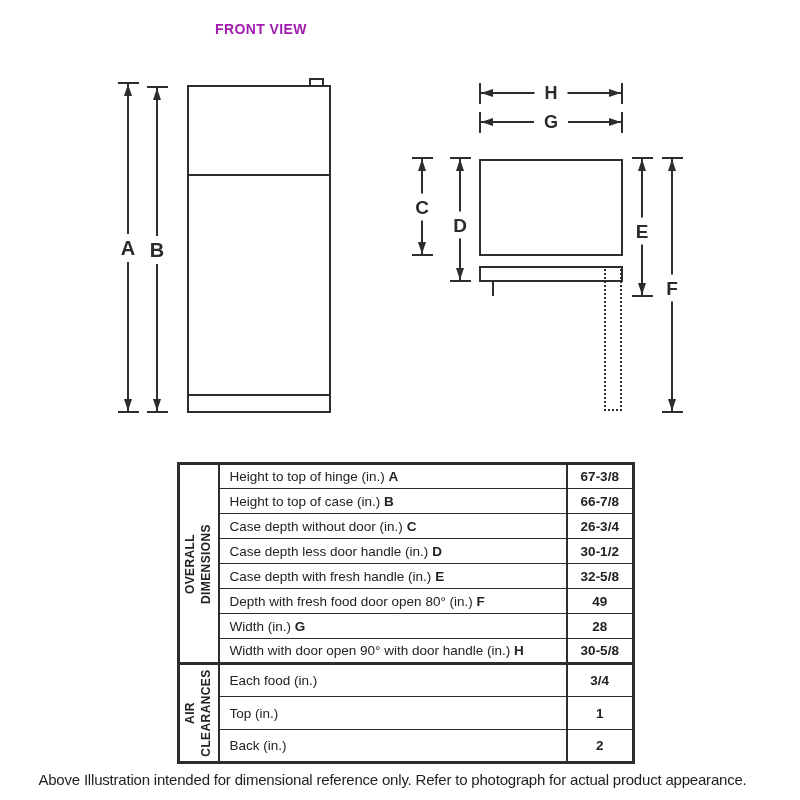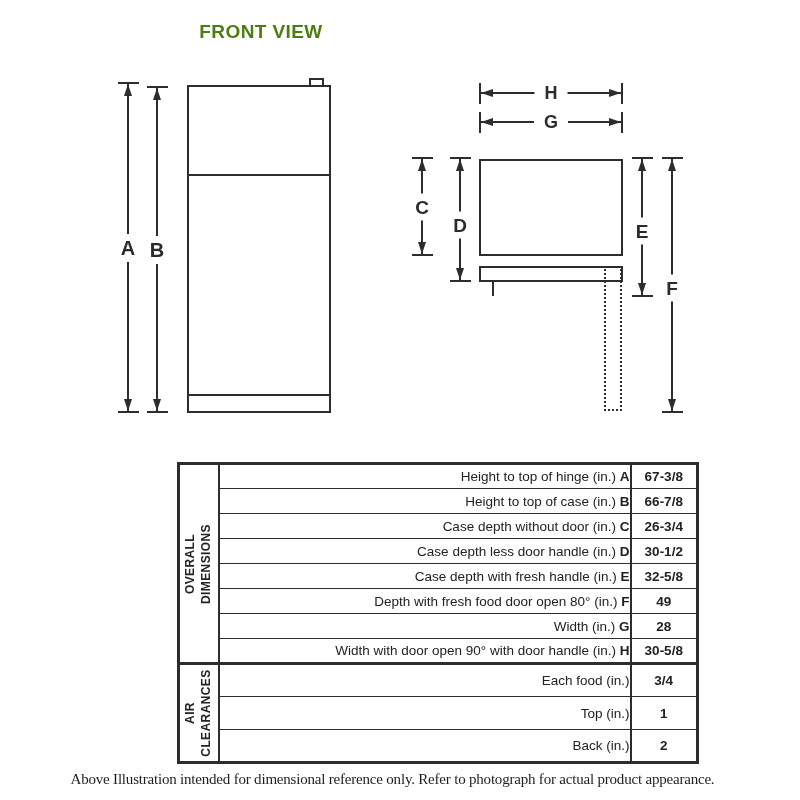--- a/index.html
+++ b/index.html
@@ -1,20 +1,20 @@
 <!DOCTYPE html>
 <html><head>
 <meta charset="utf-8">
 <style>
   * { margin:0; padding:0; box-sizing:border-box; }
   html,body { background:#fff; }
   body { font-family:"Liberation Sans", sans-serif; color:#2b2b2b; }
   .page { position:relative; width:800px; height:800px; background:#fff; overflow:hidden; }
 
-  .view-title { position:absolute; font-weight:bold; font-size:19px; letter-spacing:.4px; color:#4d7c0f; text-align:center; }
+  .view-title { position:absolute; font-weight:bold; font-size:14px; letter-spacing:.4px; color:#a21caf; text-align:center; }
   .outline { position:absolute; border:2px solid #2d2d2d; background:#fff; }
   .hline { position:absolute; height:2px; background:#2d2d2d; }
   .vline-mark { position:absolute; width:2px; background:#2d2d2d; }
 
   
   .vdim { position:absolute; width:24px; }
   .vdim .line { position:absolute; left:50%; top:2px; bottom:2px; width:2px; margin-left:-1px; background:#2d2d2d; }
   .vdim .tick { position:absolute; left:50%; width:21px; height:2px; margin-left:-10.5px; background:#2d2d2d; }
   .vdim .tick.t { top:0; }
   .vdim .tick.b { bottom:0; }
@@ -33,30 +33,30 @@
   .hdim .ah.left  { left:2px;  border-top:4.5px solid transparent; border-bottom:4.5px solid transparent; border-right:12px solid #2d2d2d; }
   .hdim .ah.right { right:2px; border-top:4.5px solid transparent; border-bottom:4.5px solid transparent; border-left:12px solid #2d2d2d; }
   .hdim .dlabel { position:absolute; left:50%; top:50%; transform:translate(-50%,-50%); background:#fff; padding:1px 10px; font-weight:bold; font-size:18px; color:#2b2b2b; line-height:1; }
 
   .dashed-door { position:absolute; border-left:2px dotted #2d2d2d; border-right:2px dotted #2d2d2d; border-bottom:2px dotted #2d2d2d; background:transparent; z-index:5; }
 
   
   .spec-table { position:absolute; left:177px; top:462px; border-collapse:collapse; table-layout:fixed; background:#fff; }
   .spec-table td, .spec-table th { border:1.5px solid #2d2d2d; font-size:13.5px; color:#222; }
   .spec-table { border:3px solid #2d2d2d; }
-  .spec-table td.desc { width:412px; text-align:right; padding-left:10px; font-weight:normal; border-left:2px solid #2d2d2d; border-right:2.5px solid #2d2d2d; }
+  .spec-table td.desc { width:348px; text-align:left; padding-left:10px; font-weight:normal; border-left:2px solid #2d2d2d; border-right:2.5px solid #2d2d2d; }
   .spec-table td.val  { width:67px; text-align:center; font-weight:bold; }
   .spec-table th.rot  { width:40px; position:relative; border-right:2px solid #2d2d2d; background:#fff; }
   .spec-table tr.dim-row td { height:25px; }
   .spec-table tr.air-row td { height:33px; }
   .spec-table tr.section-start td, .spec-table tr.section-start th { border-top:3px solid #2d2d2d; }
   .rot-inner { position:absolute; top:50%; left:50%; transform:translate(-50%,-50%) rotate(-90deg); font-weight:bold; font-size:12px; line-height:1.3; letter-spacing:.4px; white-space:nowrap; text-align:center; color:#222; }
   .bold-letter { font-weight:bold; }
 
-  .footer-note { position:absolute; left:0; right:15px; top:771px; text-align:center; font-size:15px; color:#1e1e1e; letter-spacing:-0.2px;font-family:Liberation Serif, serif; }
+  .footer-note { position:absolute; left:0; right:15px; top:771px; text-align:center; font-size:15px; color:#1e1e1e; letter-spacing:-0.2px; }
 </style>
 </head>
 <body>
 
 <div class="page">
 
   <div class="view-title" style="left:181px; top:21px; width:160px;">FRONT VIEW</div>
 
   <div>
 

